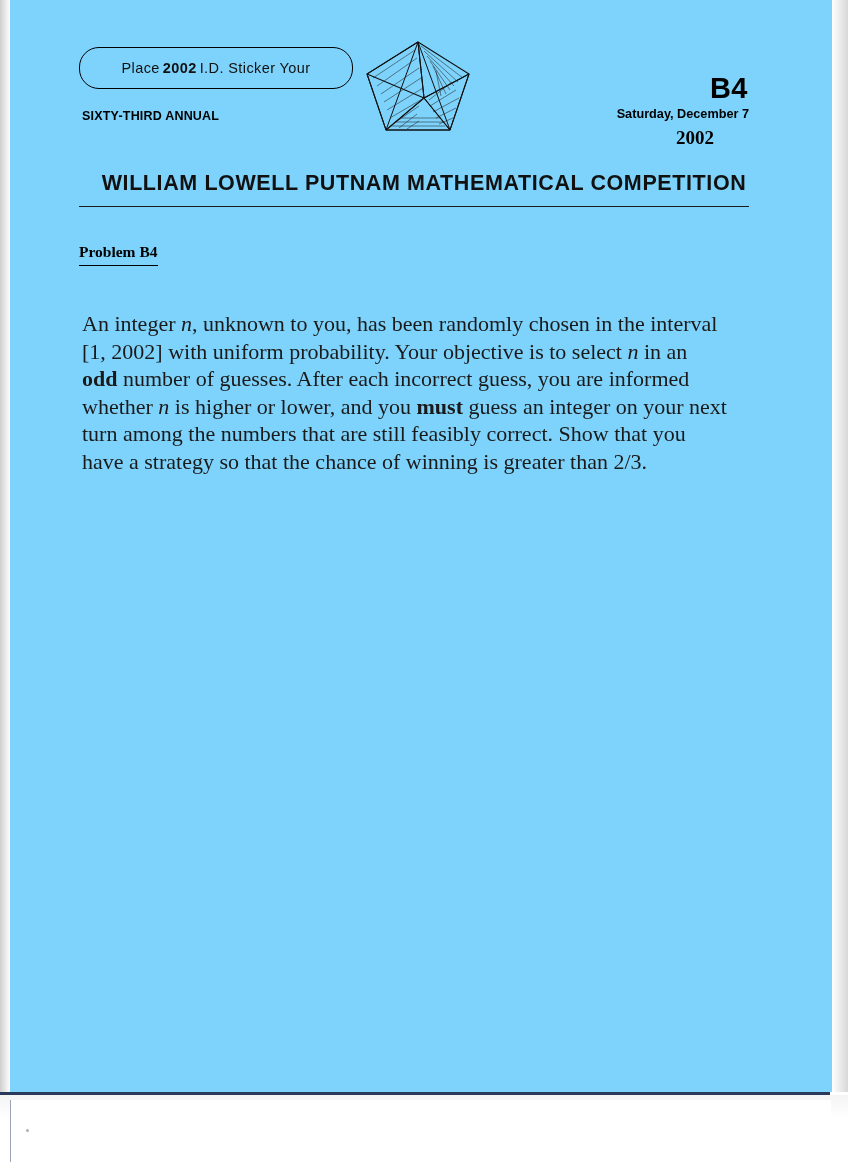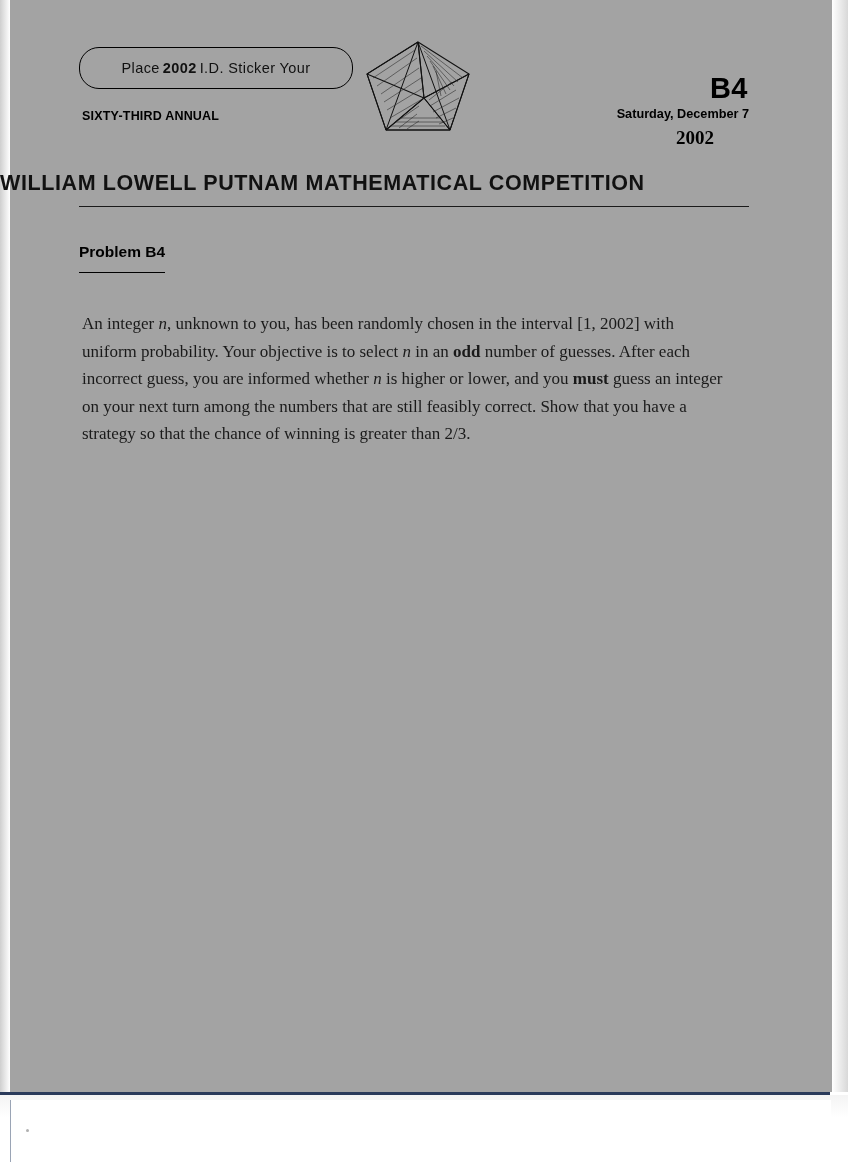--- a/index.html
+++ b/index.html
@@ -11,21 +11,21 @@
     width: 848px;
     height: 1170px;
     overflow: hidden;
     font-family: "Liberation Serif", serif;
   }
 
   #page {
     position: relative;
     width: 848px;
     height: 1170px;
-    background: #a3a3a3;
+    background: #7dd3fc;
     overflow: hidden;
   }
 
   
   .scan-left-edge {
     position: absolute;
     left: 0; top: 0;
     width: 10px; height: 1170px;
     background: linear-gradient(to right, #cfcfcf, #ffffff);
     pointer-events: none;
@@ -135,52 +135,53 @@
   .logo {
     position: absolute;
     left: 357px; top: 38px;
     width: 122px; height: 100px;
   }
 
   .title {
     position: absolute;
     left: 0; top: 171px;
     width: 848px;
+    text-align: center;
     font-family: "Liberation Sans", sans-serif;
     font-weight: bold;
     font-size: 21.5px;
     letter-spacing: 0.6px;
     color: #111;
   }
 
   .rule {
     position: absolute;
     left: 79px; top: 206px;
     width: 670px;
     height: 0;
     border-top: 1.6px solid #1a1a1a;
   }
 
   .problem-heading {
     position: absolute;
     left: 79px; top: 243px;
-    font-family: Liberation Sans, sans-serif;
+    font-family: Liberation Serif, serif;
     font-weight: bold;
     font-size: 15.5px;
     color: #000;
     border-bottom: 1.3px solid #000;
-    padding-bottom: 11px;
+    padding-bottom: 4px;
   }
 
   .statement {
     position: absolute;
     left: 82px; top: 310px;
     width: 646px;
     font-family: "Liberation Serif", serif;
-    font-size: 17px;
+    font-size: 22px;
     line-height: 27.5px;
     color: #1a1a1a;
     text-align: left;
   }
   .statement i { font-style: italic; }
   .statement b { font-weight: bold; }
 </style>
 </head>
 <body>
 

